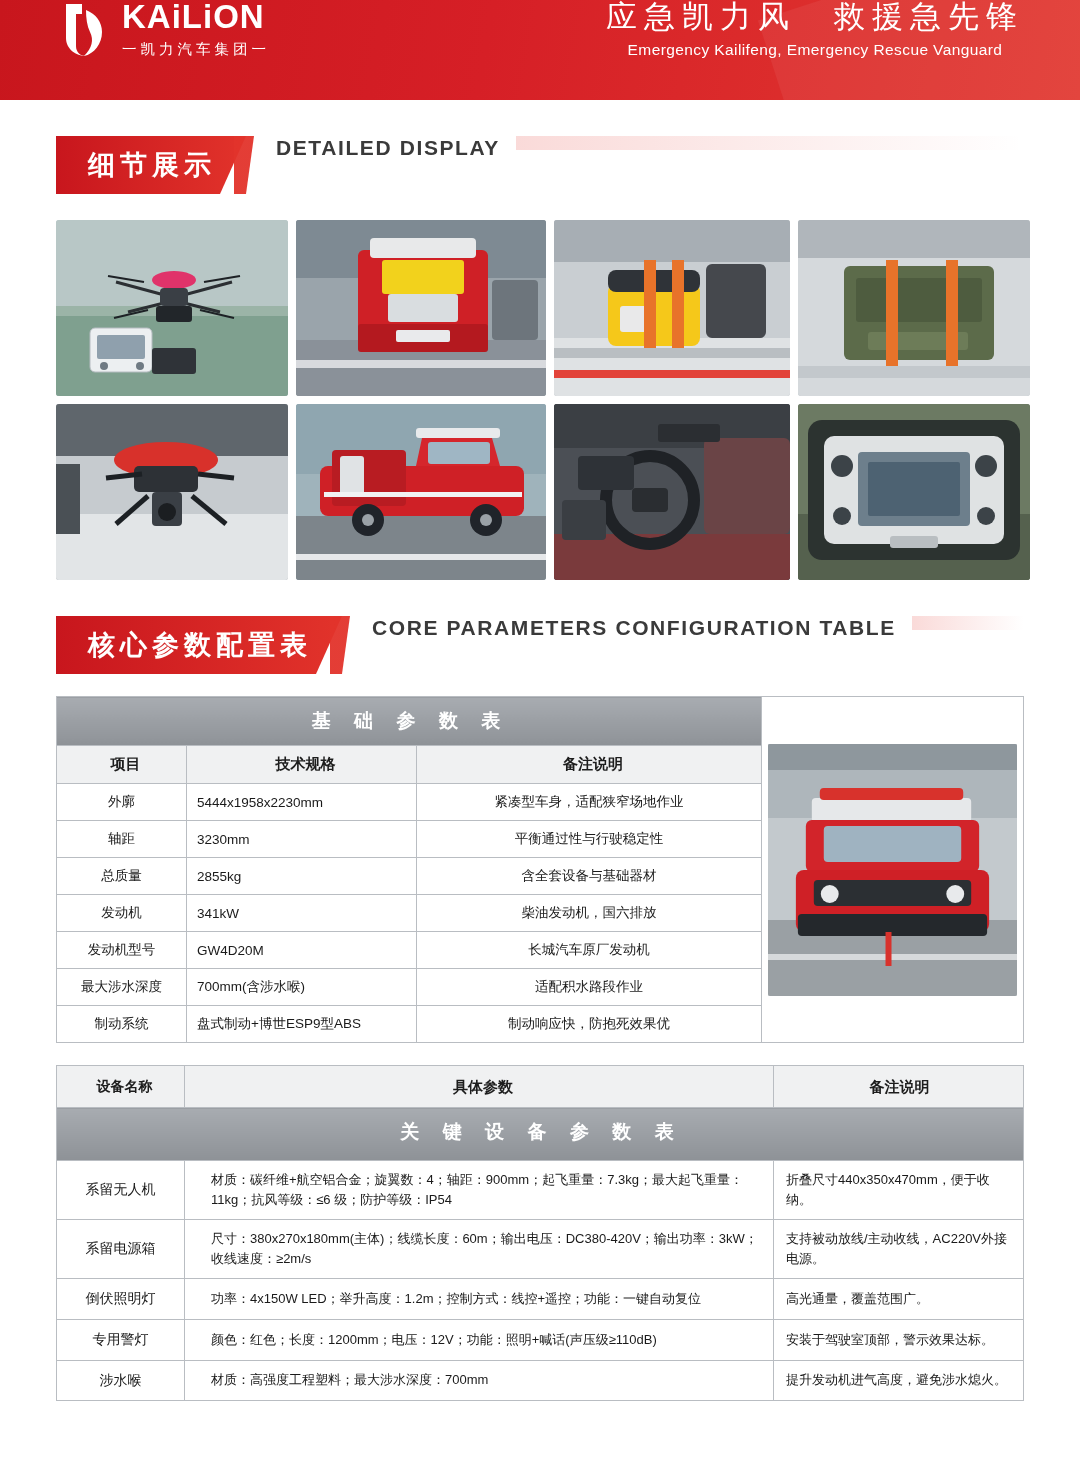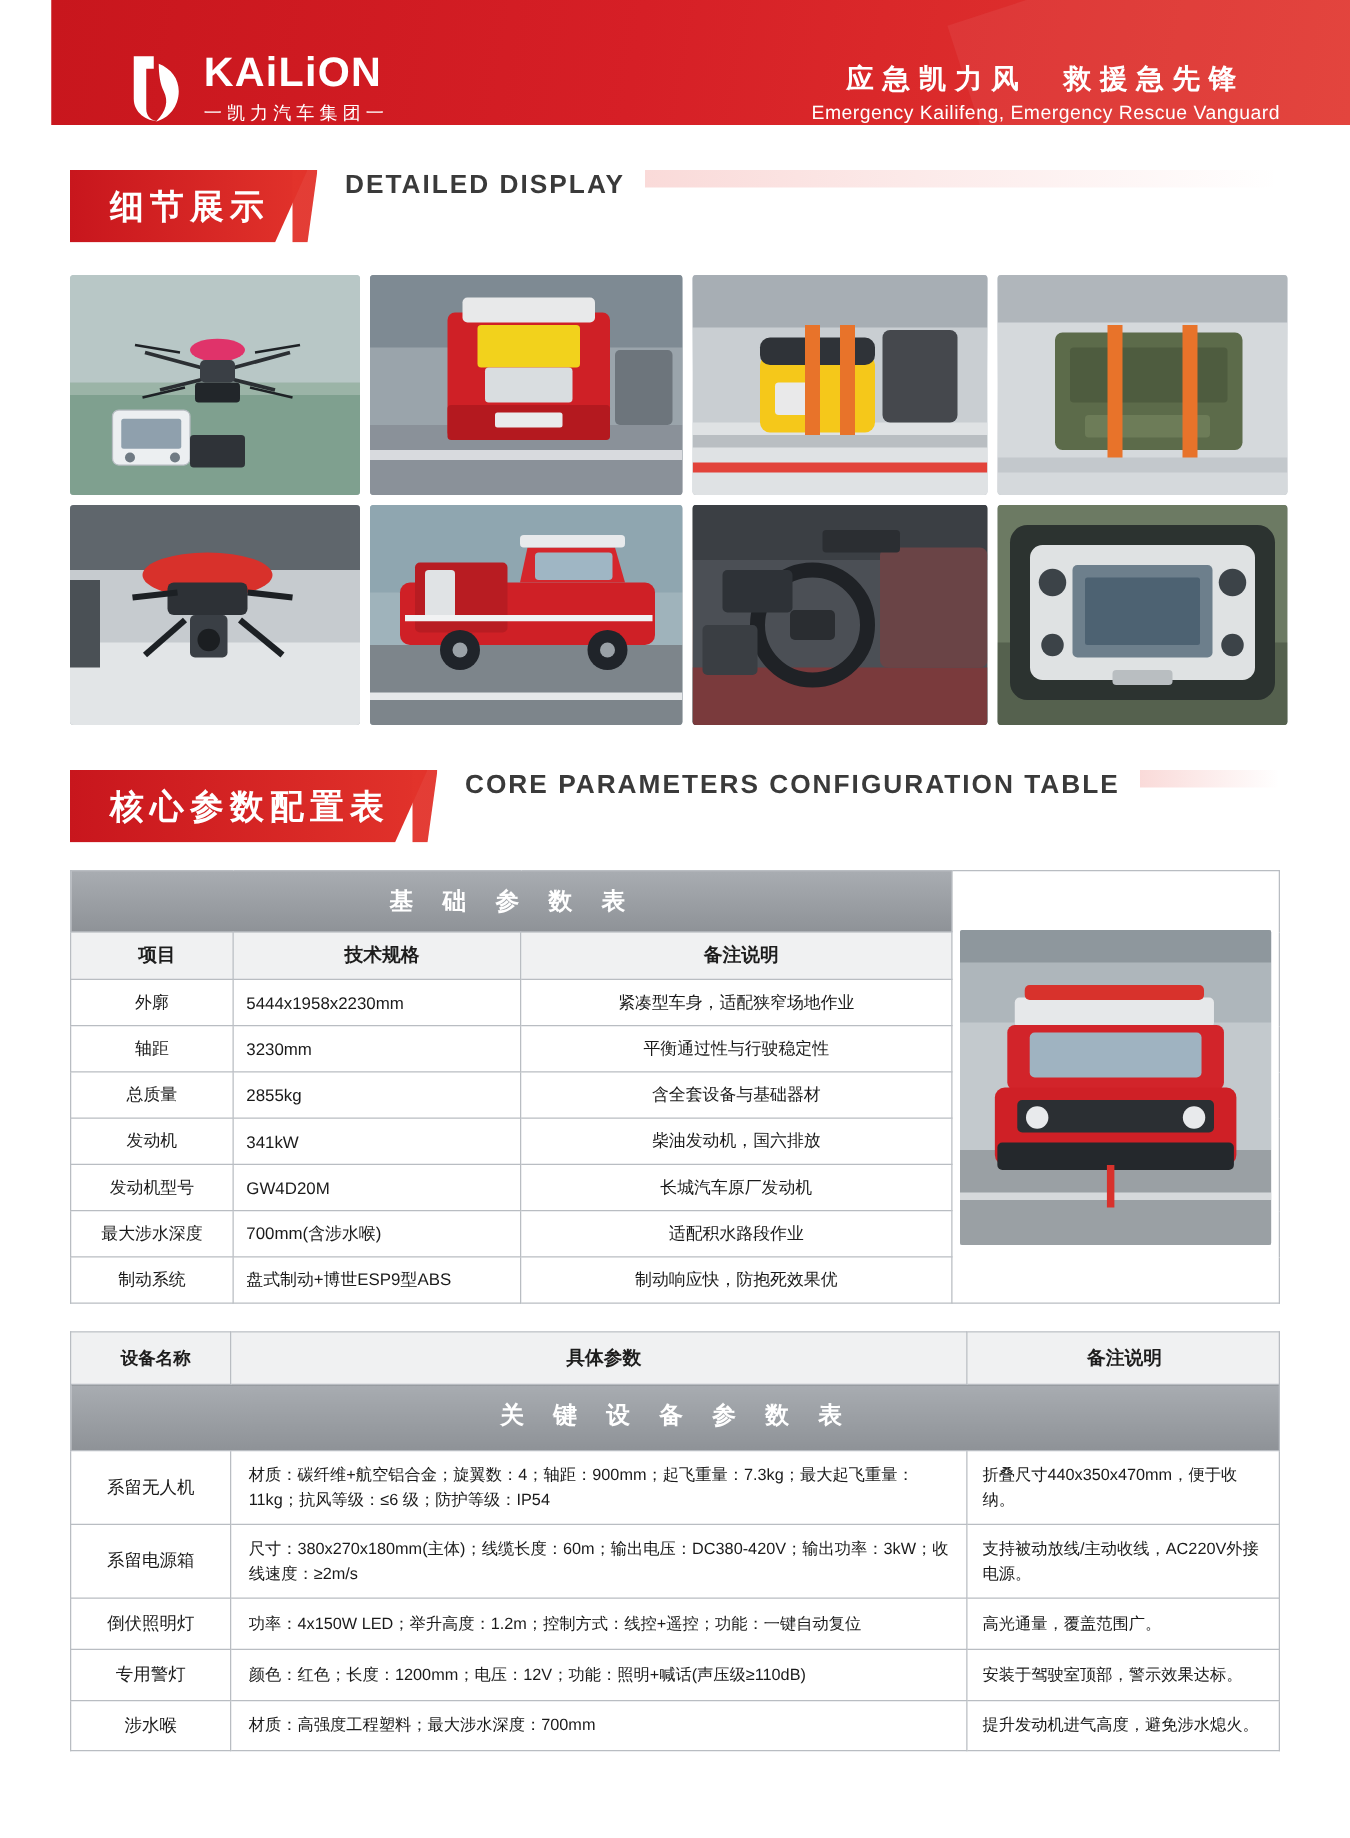--- a/index.html
+++ b/index.html
@@ -10,41 +10,40 @@
     background:#ffffff;
     color:#1a1a1a;
     position:relative;
     overflow:hidden;
   }
 
   
   .header {
     height:100px;
     background:linear-gradient(100deg,#c8161d 0%,#d61f26 45%,#e23a32 100%);
-    display:flex; align-items:flex-end;
+    display:flex; align-items:flex-start;
     position:relative;
     overflow:hidden;
-    margin-left:41px;
   }
   .header:after{
     content:""; position:absolute; right:-60px; top:-40px;
     width:360px; height:200px; background:rgba(255,255,255,0.06);
     transform:rotate(-18deg);
   }
   .logo-block{ display:flex; align-items:center; padding-left:62px; }
   .logo-mark{
     width:46px; height:56px; position:relative; margin-right:14px;
   }
   .logo-mark svg{ display:block; }
   .logo-text{ color:#fff; }
   .logo-name{ font-size:33px; font-weight:bold; letter-spacing:1px; line-height:1; }
   .logo-sub{ font-size:14.5px; letter-spacing:4px; margin-top:7px; text-align:center; }
 
   .slogan{ margin-left:auto; padding-right:56px; text-align:center; color:#fff; position:relative; z-index:2;}
-  .slogan-cn{ font-size:22px; font-weight:bold; letter-spacing:7px; line-height:1.1; }
+  .slogan-cn{ font-size:31px; font-weight:normal; letter-spacing:7px; line-height:1.1; }
   .slogan-en{ font-size:15.5px; letter-spacing:0.4px; margin-top:7px; }
 
   
   .section-title{
     display:flex; align-items:flex-start;
     margin:36px 0 0 56px;
     position:relative;
   }
   .title-tag{
     background:linear-gradient(90deg,#c8161d,#e2332b);
@@ -126,21 +125,21 @@
   }
   .basic-photo{
     width:100%; height:252px; border-radius:2px;
     background:linear-gradient(180deg,#9fa8ae 0%,#cfd4d7 46%,#b5babd 100%);
     position:relative; overflow:hidden;
   }
 
   
   .tbl2 td{ font-size:13px; line-height:1.55; }
   .tbl2 .k-name{ text-align:center; width:128px; font-size:14px; }
-  .tbl2 .k-spec{ padding-left:14px; }
+  .tbl2 .k-spec{ padding-left:26px; }
   .tbl2 .k-note{ padding-left:12px; width:250px; }
 </style>
 </head>
 <body>
 
 <div class="header">
   <div class="logo-block">
     <div class="logo-mark">
       <svg width="46" height="56" viewBox="0 0 46 56">
         <path d="M4 2 H20 V12 H14 V44 C14 50 18 54 24 54 C14 54 4 47 4 36 Z" fill="#ffffff"></path>

